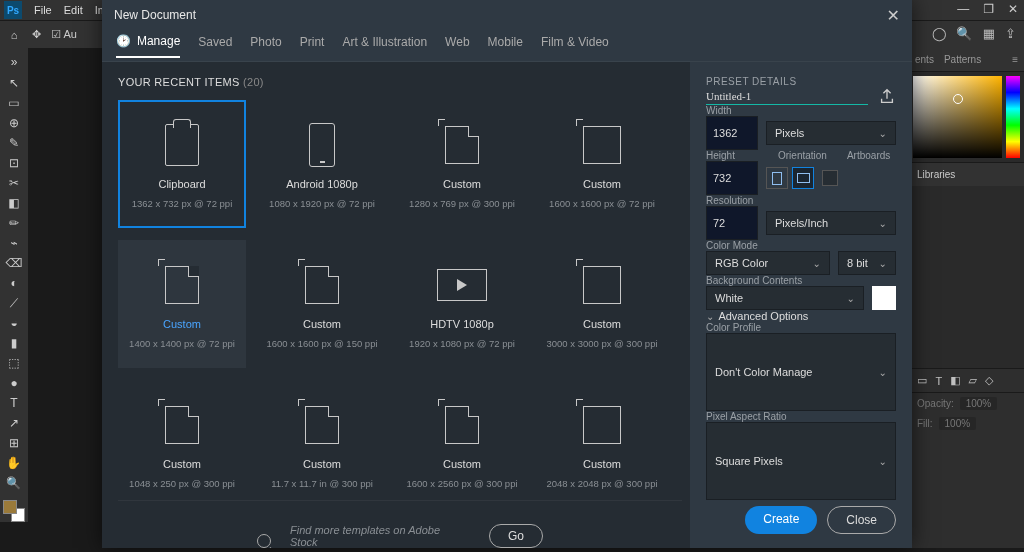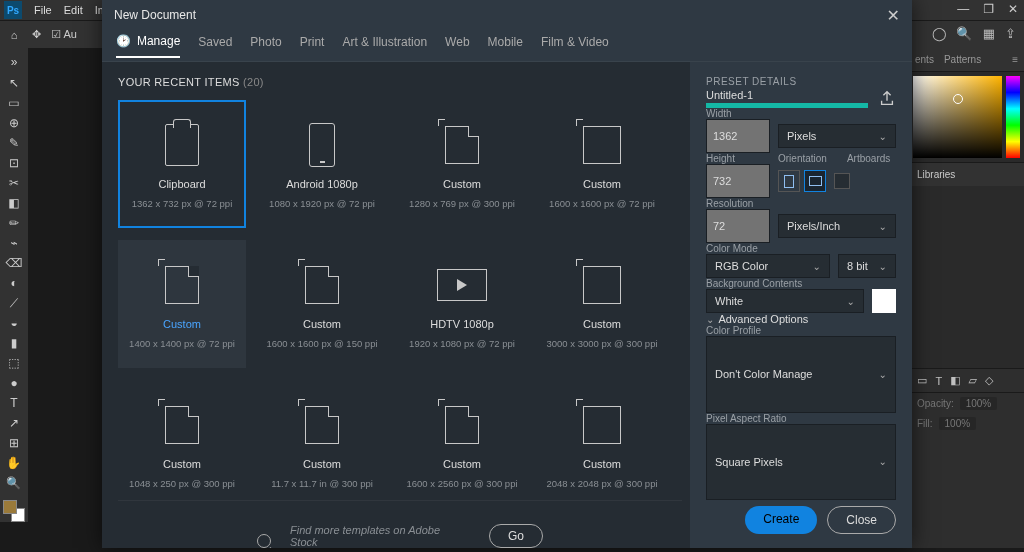--- a/index.html
+++ b/index.html
@@ -75,39 +75,39 @@
 .searchbar { height: 48px; display: flex; align-items: flex-end; justify-content: center; gap: 19px; border-top: 1px solid rgba(255,255,255,.05); }
 .searchbar .mag { width: 14px; height: 14px; border: 1.5px solid #aaa; border-radius: 50%; position: relative; }
 .searchbar .mag::after { content: ""; position: absolute; width: 6px; height: 1.5px; background: #aaa; bottom: -3px; right: -5px; transform: rotate(45deg); }
 .searchbar .hint { color: #8a8f94; font-style: italic; font-size: 11px; width: 180px; }
 .searchbar .go { border: 1px solid #aaa; border-radius: 14px; padding: 4px 18px; color: #ddd; font-size: 12px; }
 
 
 .details { width: 222px; background: #2f3943; padding: 14px 16px; display: flex; flex-direction: column; font-size: 11px; color: #bbb; }
 .details .section-title { font-size: 10px; color: #9aa0a6; letter-spacing: .5px; }
 .namerow { display: flex; align-items: center; gap: 10px; }
-.namerow .name { flex: 1; border-bottom: 5px solid #14b8a6; padding: 2px 0; color: #ddd; }
+.namerow .name { flex: 1; border-bottom: 1px solid #14b8a6; padding: 2px 0; color: #ddd; font-family: Liberation Serif, serif; }
 .namerow .save { width: 18px; height: 18px; }
 .fieldlabel { font-size: 10px; color: #9aa0a6; }
 .hrow { display: flex; gap: 8px; align-items: center; }
-.numbox { background: #737373; border: 1px solid #1a1f24; width: 64px; height: 24px; display: flex; align-items: center; padding: 16px 6px; color: #ddd; }
+.numbox { background: #0f172a; border: 1px solid #1a1f24; width: 52px; height: 24px; display: flex; align-items: center; padding: 16px 6px; color: #ddd; }
 .selbox { background: #262d33; border: 1px solid #1a1f24; height: 24px; flex: 1; display: flex; align-items: center; padding: 0 8px; color: #ddd; justify-content: space-between; }
 .selbox.small { flex: 0 0 58px; }
 .chev { font-size: 10px; color: #aaa; }
 .orient { display: flex; gap: 4px; }
 .orient .ob { width: 22px; height: 22px; border: 1px solid #555; display: flex; align-items: center; justify-content: center; }
 .orient .ob.active { border-color: #1183e0; background: #1a2530; }
 .orient .ob .pg { width: 10px; height: 13px; border: 1.5px solid #8fbef0; }
 .orient .ob .pg.land { width: 13px; height: 10px; }
 .artcb { width: 16px; height: 16px; border: 1px solid #555; background: #262d33; }
 .swatch-white { width: 24px; height: 24px; background: #fff; }
 .adv { display: flex; align-items: center; gap: 4px; color: #ddd; font-size: 11px; }
 .btnrow { margin-top: auto; display: flex; justify-content: flex-end; gap: 10px; padding-top: 6px; }
 .btn { border-radius: 14px; padding: 6px 18px; font-size: 12px; }
-.btn.primary { background: #1183e0; color: #000000; }
+.btn.primary { background: #1183e0; color: #ffffff; }
 .btn.secondary { border: 1px solid #aaa; color: #ddd; }
 
 
 .hdricons { position: absolute; top: 26px; right: 8px; display: flex; gap: 10px; color: #bbb; font-size: 13px; }
 </style>
 </head>
 <body>
 
 <div class="menubar">
   <div class="logo">Ps</div>

